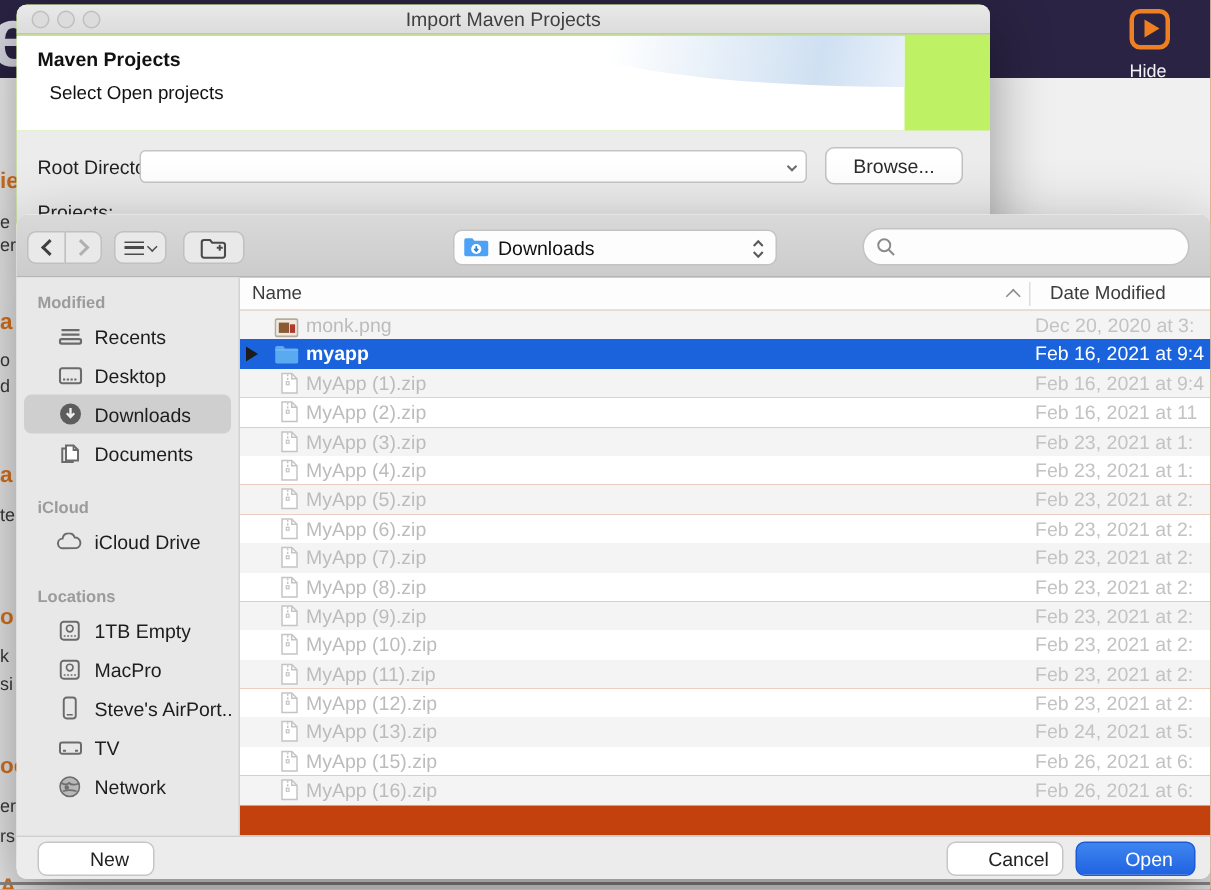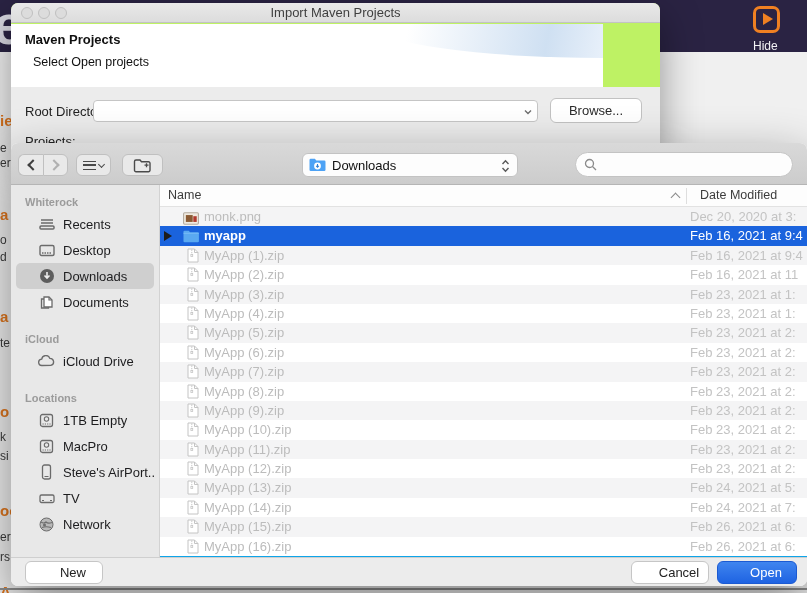--- a/index.html
+++ b/index.html
@@ -61,21 +61,21 @@
   
   .sidebar { position:absolute; left:0; top:42px; width:149px; height:372px; background:#e8e8e8; border-right:1px solid #d2d2d2; padding-top:6px; overflow:hidden; }
   .sb-header { font-size:11px; font-weight:600; color:#9b9b9b; padding:5px 0 3px 14px; }
   .sb-gap { height:13px; }
   .sb-item { position:relative; height:26px; display:flex; align-items:center; padding-left:22px; font-size:13px; color:#1d1d1f; cursor:pointer; border-radius:5px; margin:0 5px; }
   .sb-item.selected { background:#cfcfcf; }
   .sb-item .ic { width:17px; height:17px; margin-right:8px; flex:none; display:flex; align-items:center; justify-content:center; }
   .sb-label { white-space:nowrap; overflow:hidden; }
 
   
-  .list { position:absolute; left:149px; top:42px; width:647px; height:372px; background:#0ea5e9; }
+  .list { position:absolute; left:149px; top:42px; width:647px; height:372px; background:#c2410c; }
   .list-header { position:absolute; left:0; top:0; width:647px; height:22px; background:#fdfdfd; border-bottom:1px solid #e2e2e2; }
   .col-name { position:absolute; left:8px; top:3px; font-size:12.5px; color:#3c3c3c; cursor:pointer; }
   .sort-caret { position:absolute; left:512px; top:9px; width:7px; height:7px; border-left:1.5px solid #8a8a8a; border-top:1.5px solid #8a8a8a; transform:rotate(45deg); }
   .col-divider { position:absolute; left:526px; top:3px; width:1px; height:16px; background:#dedede; }
   .col-date { position:absolute; left:540px; top:3px; font-size:12.5px; color:#3c3c3c; cursor:pointer; }
   .rows { position:absolute; left:0; top:22px; width:647px; height:350px; }
   .frow { position:relative; width:647px; height:19.4px; background:#fff; cursor:default; }
   .frow:nth-child(odd) { background:#f4f4f5; }
   .frow.selected { background:#1a63dd; }
   .fname { position:absolute; left:44px; top:2px; font-size:13px; color:#bcbcbc; white-space:nowrap; }
@@ -183,21 +183,21 @@
       <div class="searchfield">
         <svg width="13" height="13" viewBox="0 0 13 13">
           <circle cx="5.5" cy="5.5" r="4" fill="none" stroke="#8a8a8a" stroke-width="1.3"></circle>
           <path d="M8.5 8.5 L12 12" stroke="#8a8a8a" stroke-width="1.3"></path>
         </svg>
         <input type="text" placeholder="" style="">
       </div>
     </div>
 
     <div class="sidebar">
-      <div class="sb-header">Whiterock</div>
+      <div class="sb-header">Modified</div>
       <div class="sb-item">
         <span class="ic">
             <svg width="16" height="14" viewBox="0 0 16 14">
               <path d="M2 3 h12 M2 6 h12 M2 9 h12 a1 1 0 0 1 1 1 v1 a1 1 0 0 1-1 1 h-12 a1 1 0 0 1-1-1 v-1 a1 1 0 0 1 1-1 z" fill="none" stroke="#6b6b6b" stroke-width="1.5"></path>
             </svg>
           </span>
         <span class="sb-label">Recents</span>
       </div>
       <div class="sb-item">
         <span class="ic">
@@ -448,30 +448,20 @@
           <span class="fname">MyApp (13).zip</span>
           <span class="fdate">Feb 24, 2021 at 5:</span>
         </div>
         <div class="frow">
           <svg class="ficon" style="left:25px;top:2px" width="12" height="15" viewBox="0 0 12 15">
               <path d="M1 1 h6.5 l3.5 3.5 v9.5 h-10 z" fill="#fff" stroke="#c4c4c4"></path>
               <path d="M7.5 1 v3.5 h3.5" fill="none" stroke="#c4c4c4"></path>
               <path d="M4.8 1.5 v5" stroke="#c4c4c4" stroke-dasharray="1.4 1"></path>
               <rect x="3.9" y="6.5" width="1.8" height="2" fill="none" stroke="#c4c4c4" stroke-width="0.8"></rect>
             </svg>
-          <span class="fname">MyApp (14).zip</span>
-          <span class="fdate">Feb 24, 2021 at 7:</span>
-        </div>
-        <div class="frow">
-          <svg class="ficon" style="left:25px;top:2px" width="12" height="15" viewBox="0 0 12 15">
-              <path d="M1 1 h6.5 l3.5 3.5 v9.5 h-10 z" fill="#fff" stroke="#c4c4c4"></path>
-              <path d="M7.5 1 v3.5 h3.5" fill="none" stroke="#c4c4c4"></path>
-              <path d="M4.8 1.5 v5" stroke="#c4c4c4" stroke-dasharray="1.4 1"></path>
-              <rect x="3.9" y="6.5" width="1.8" height="2" fill="none" stroke="#c4c4c4" stroke-width="0.8"></rect>
-            </svg>
           <span class="fname">MyApp (15).zip</span>
           <span class="fdate">Feb 26, 2021 at 6:</span>
         </div>
         <div class="frow">
           <svg class="ficon" style="left:25px;top:2px" width="12" height="15" viewBox="0 0 12 15">
               <path d="M1 1 h6.5 l3.5 3.5 v9.5 h-10 z" fill="#fff" stroke="#c4c4c4"></path>
               <path d="M7.5 1 v3.5 h3.5" fill="none" stroke="#c4c4c4"></path>
               <path d="M4.8 1.5 v5" stroke="#c4c4c4" stroke-dasharray="1.4 1"></path>
               <rect x="3.9" y="6.5" width="1.8" height="2" fill="none" stroke="#c4c4c4" stroke-width="0.8"></rect>
             </svg>

